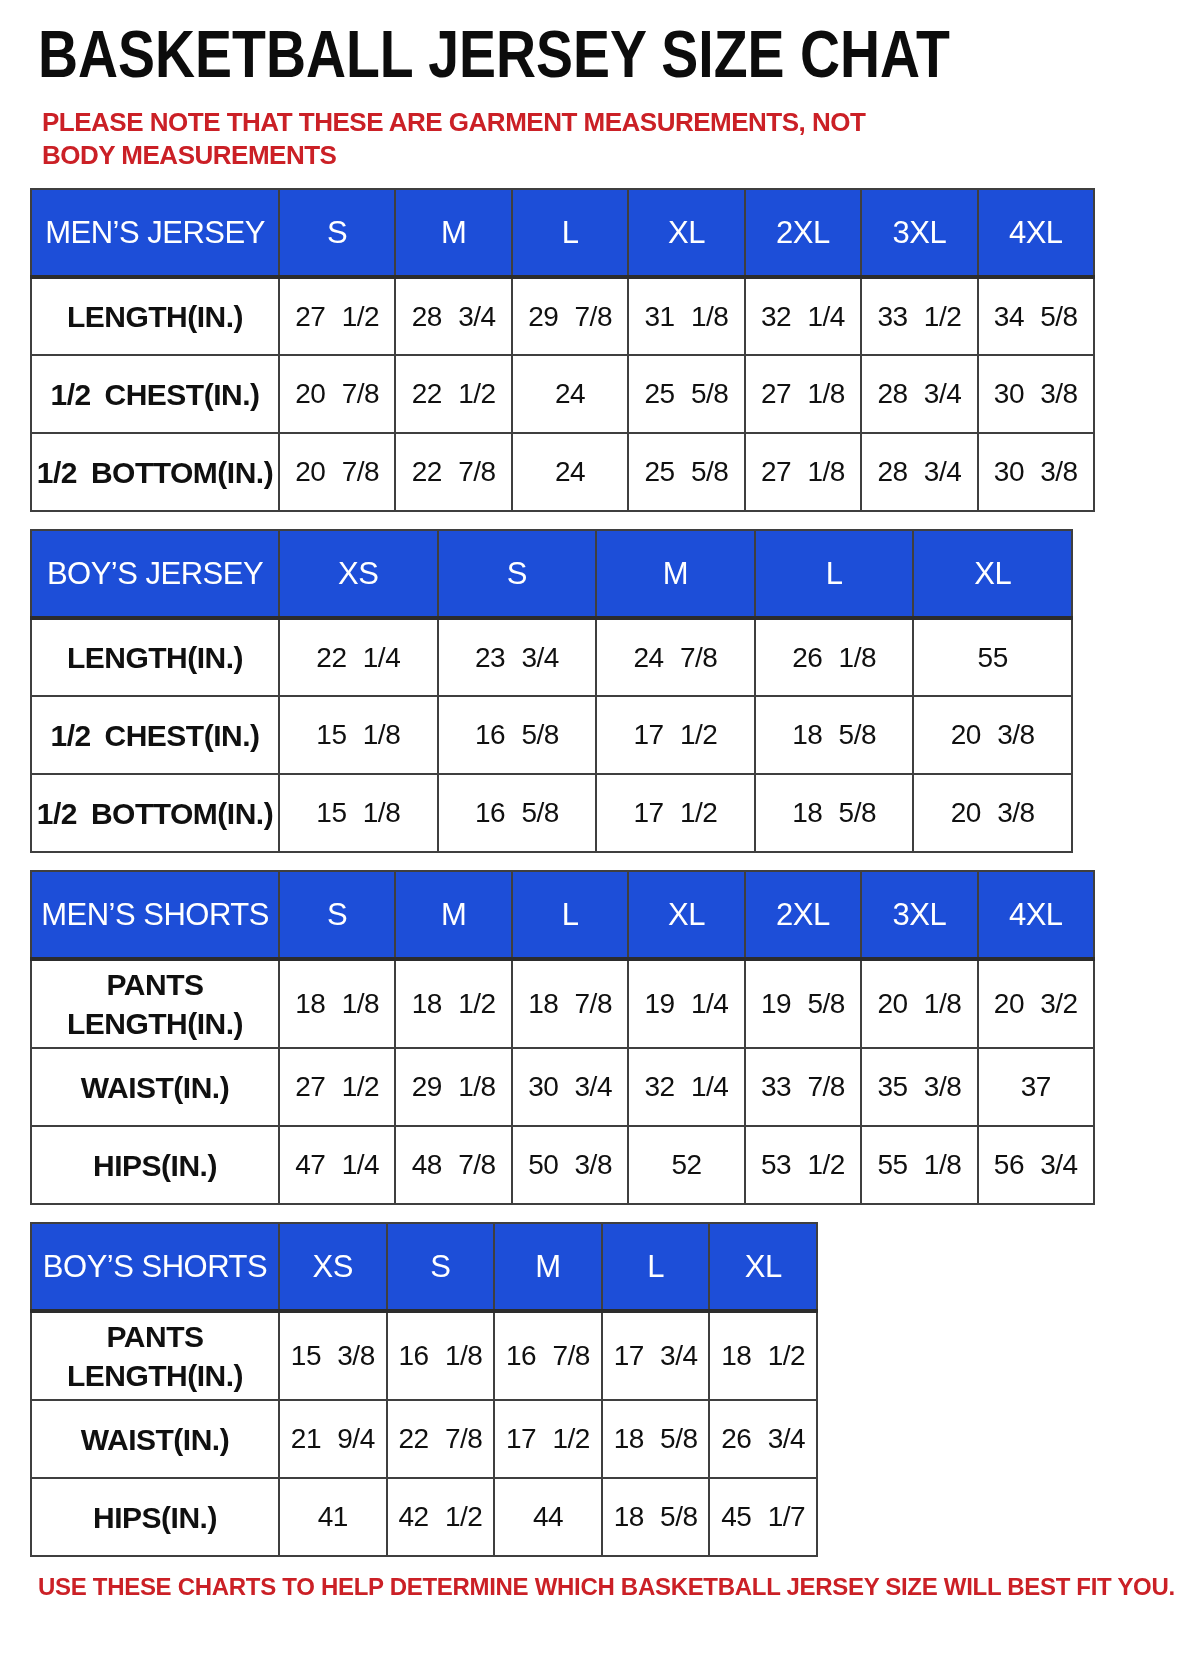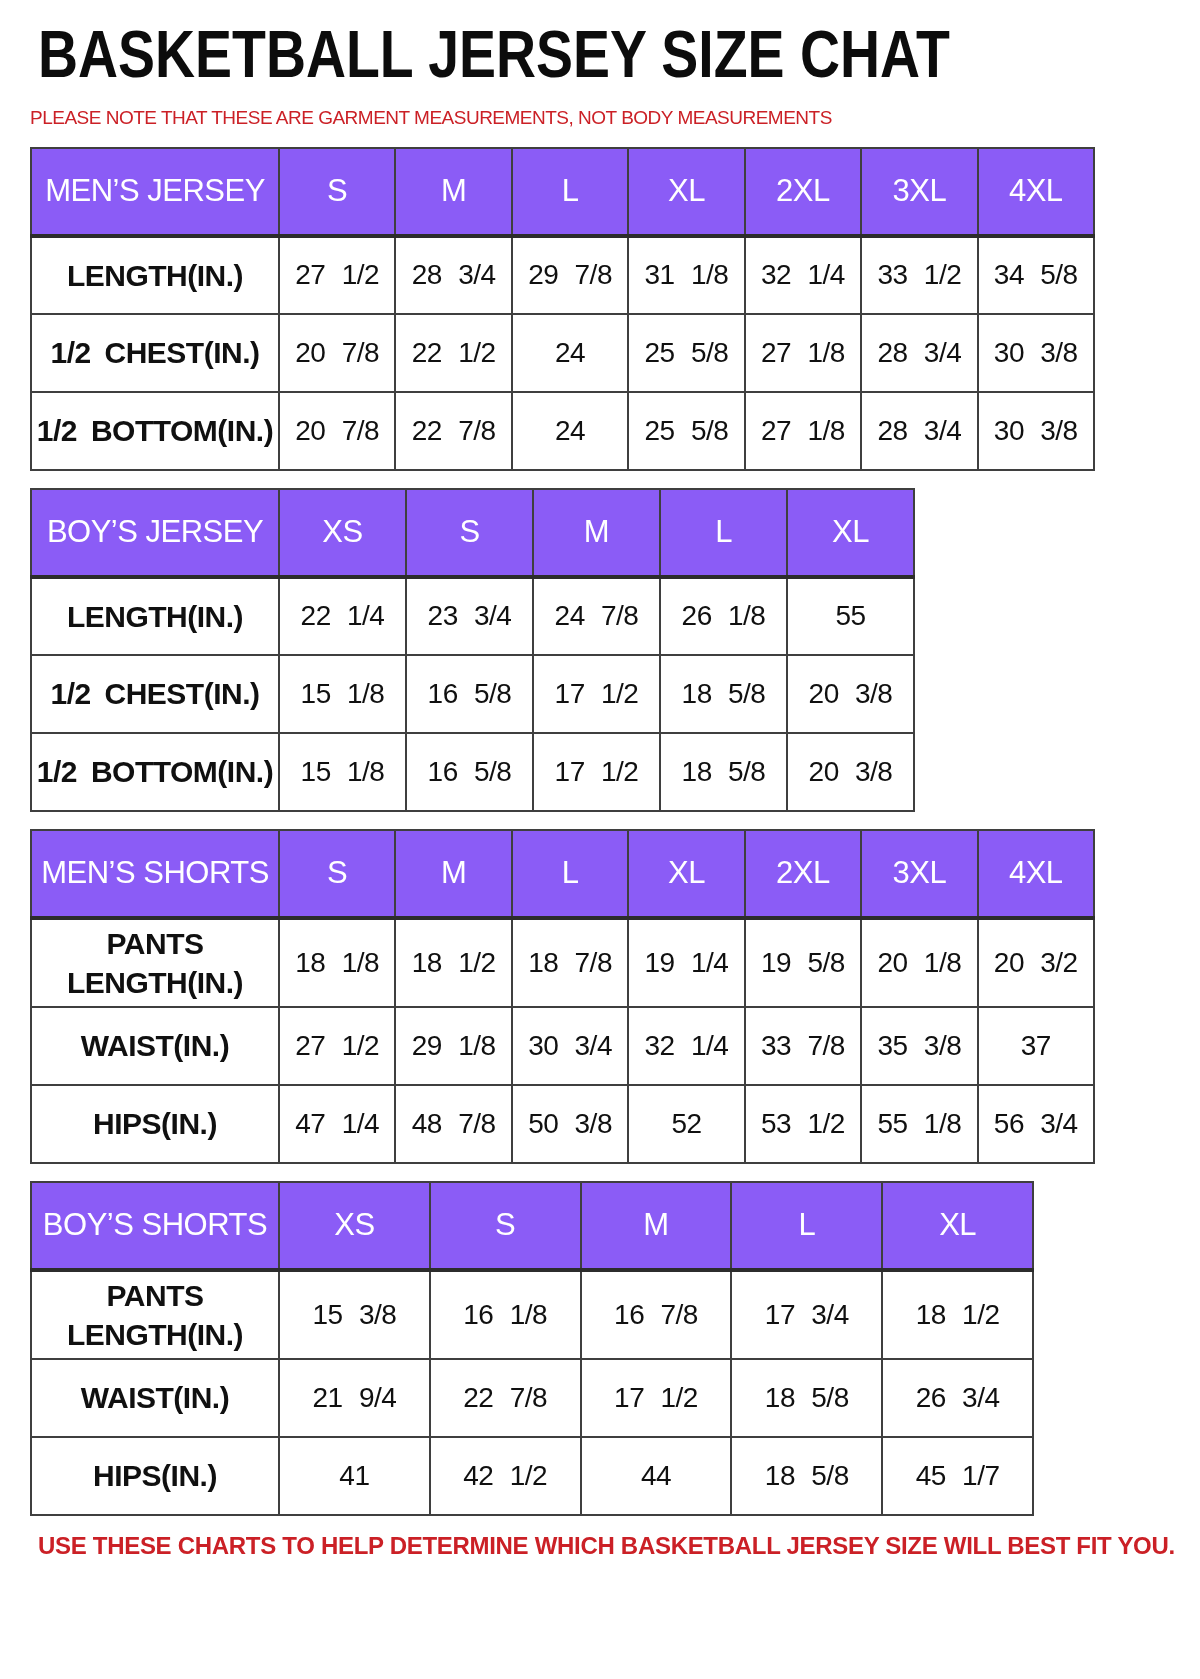--- a/index.html
+++ b/index.html
@@ -19,47 +19,47 @@
     white-space: nowrap;
     letter-spacing: 0;
     transform: scaleX(0.84);
     transform-origin: left center;
     color: #0c0c0c;
     margin-left: 8px;
   }
 
   .note {
     color: #cb2026;
-    font-size: 19px;
-    font-weight: normal;
+    font-size: 26px;
+    font-weight: bold;
     line-height: 1.25;
     max-width: 830px;
-    margin: 14px 0 4px 0;
+    margin: 14px 0 4px 12px;
     letter-spacing: -0.5px;
   }
 
   table.size-table {
     border-collapse: collapse;
     table-layout: fixed;
     margin-top: 17px;
   }
   #mens-jersey, #mens-shorts { width: 1065px; }
-  #boys-jersey  { width: 885px; }
-  #boys-shorts  { width: 1004px; }
+  #boys-jersey  { width: 1043px; }
+  #boys-shorts  { width: 788px; }
 
   .size-table th, .size-table td {
     border: 2px solid #3f3f3f;
     text-align: center;
     vertical-align: middle;
     padding: 4px 4px;
   }
   .size-table { border: 2px solid #2c2c2c; }
 
   .size-table thead th {
-    background: #8b5cf6;
+    background: #1d4ed8;
     color: #ffffff;
     font-weight: normal;
     font-size: 31px;
     height: 88px;
     border-bottom: 4px solid #2c2c2c;
     letter-spacing: -0.5px;
   }
 
   .size-table tbody td { height: 78px; background: #ffffff; }
 

